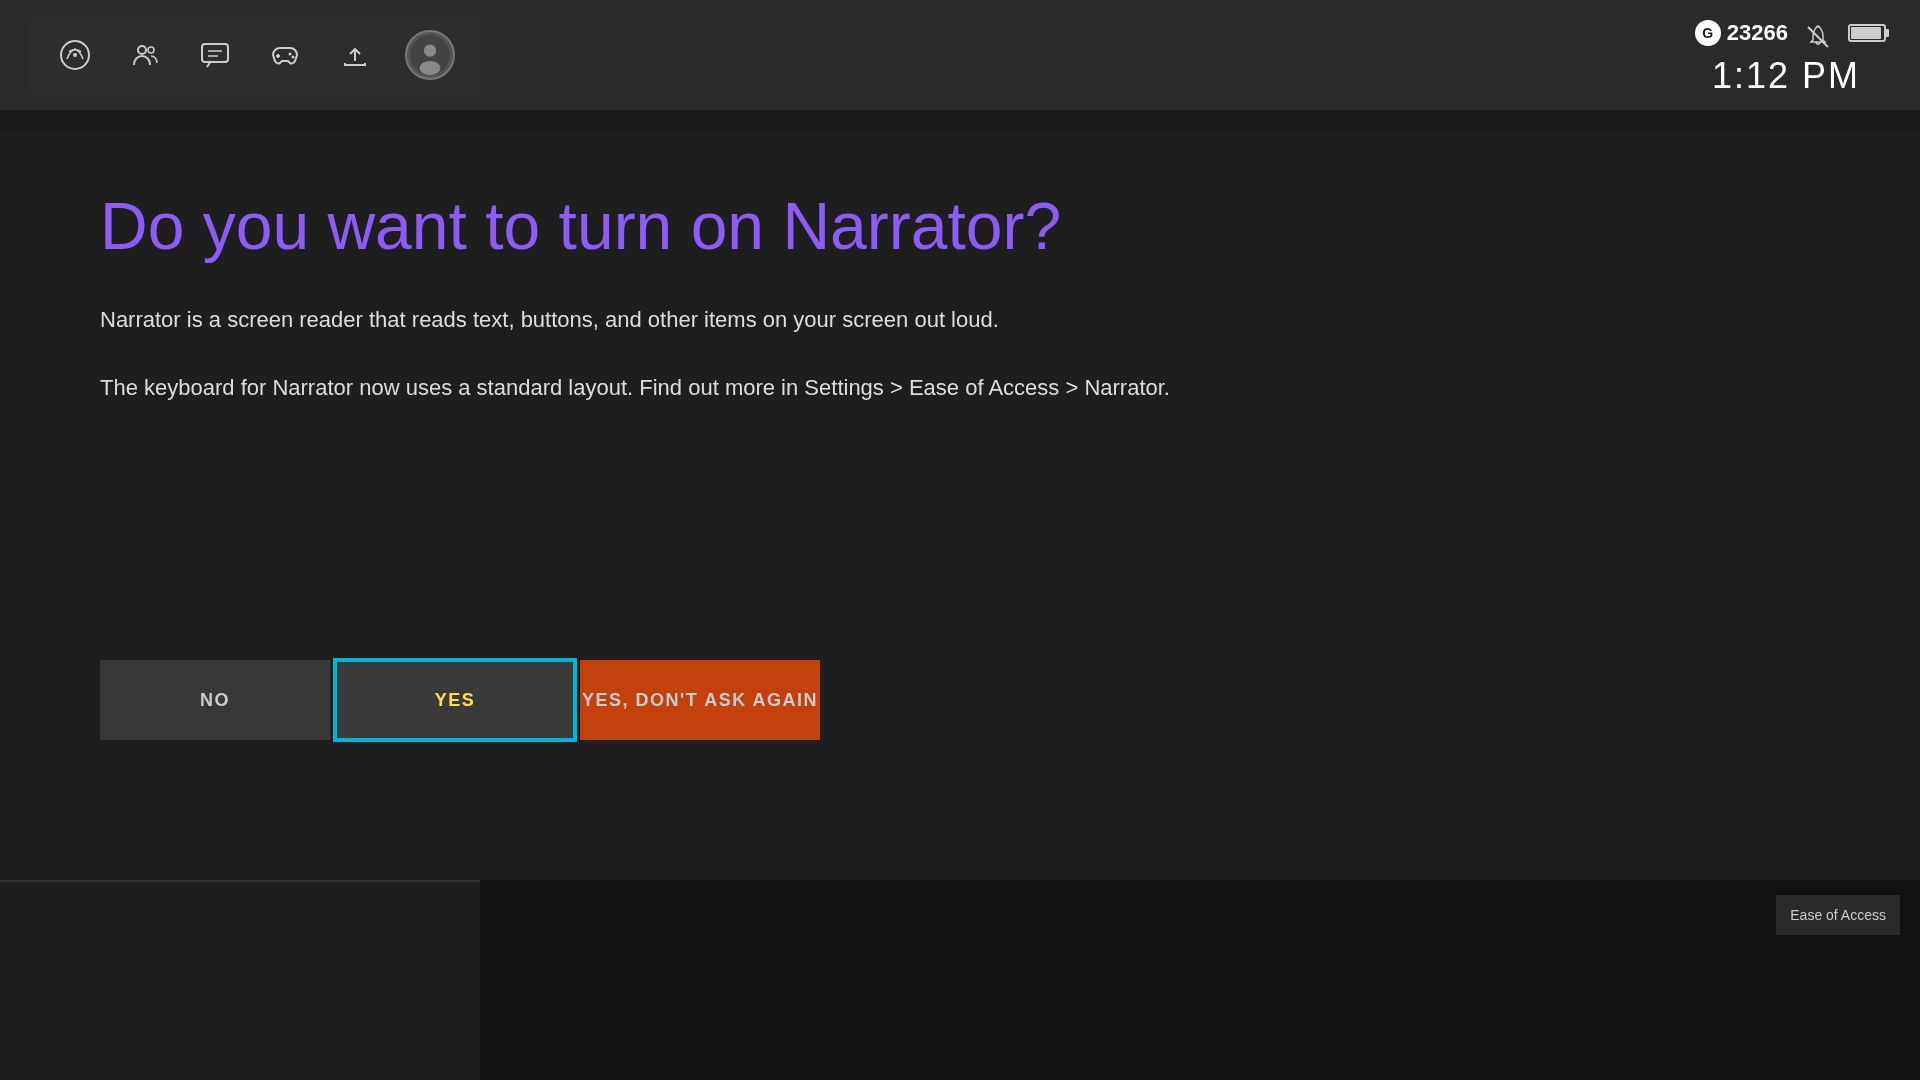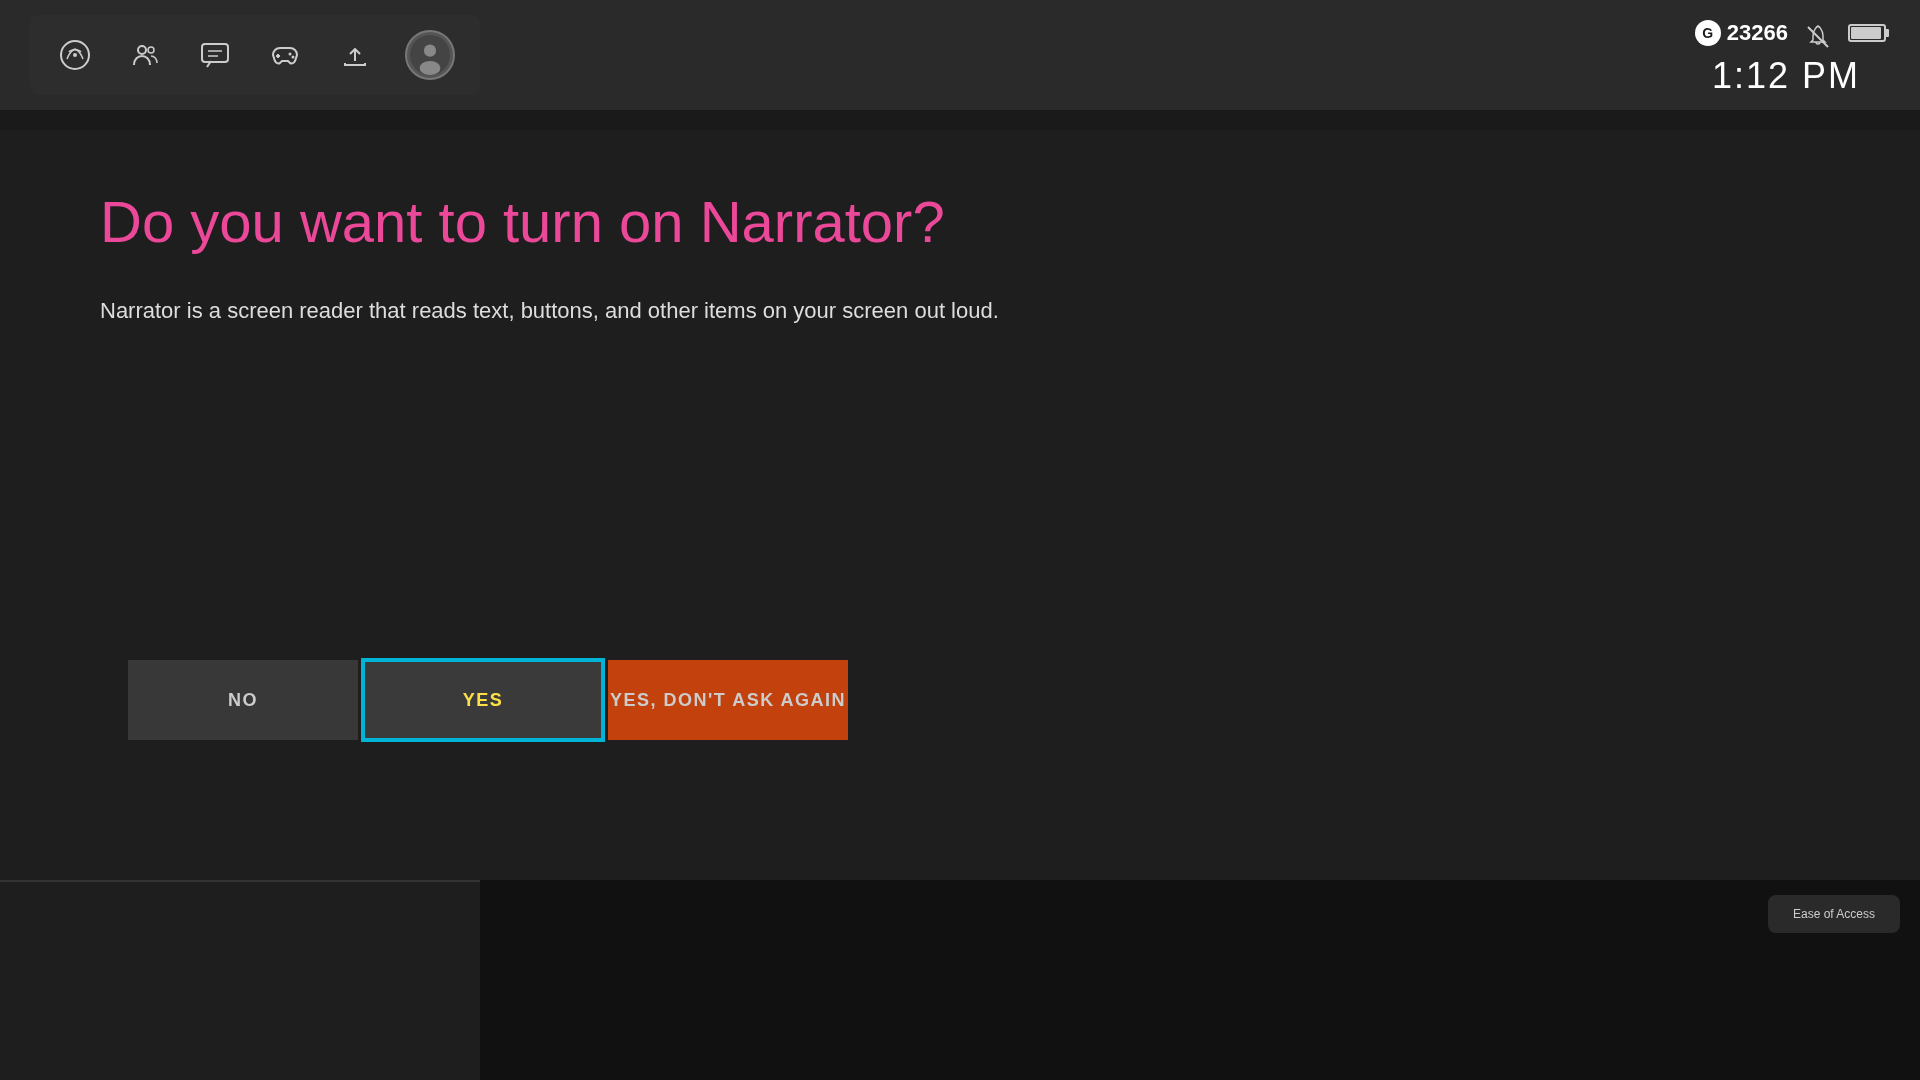--- a/index.html
+++ b/index.html
@@ -117,23 +117,23 @@
       position: absolute;
       top: 130px;
       left: 0;
       right: 0;
       bottom: 0;
       background-color: #1e1e1e;
       padding: 60px 100px;
     }
 
     .dialog-title {
-      font-size: 58px;
+      font-size: 66px;
       font-weight: 300;
-      color: #ec4899;
+      color: #8b5cf6;
       margin-bottom: 40px;
       line-height: 1.1;
     }
 
     .dialog-description {
       font-size: 22px;
       color: #dddddd;
       margin-bottom: 35px;
       line-height: 1.5;
       font-weight: 300;
@@ -169,21 +169,20 @@
       cursor: pointer;
       border: none;
       background-color: #3a3a3a;
       color: #ffffff;
       margin-right: 5px;
     }
 
     .btn-no {
       background-color: #383838;
       color: #cccccc;
-      margin-left: 28px;
     }
 
     .btn-yes {
       background-color: #3a3a3a;
       color: #fde047;
       border: 2px solid #00b4d8;
       outline: 2px solid #00b4d8;
       outline-offset: 0px;
       min-width: 240px;
     }
@@ -216,23 +215,23 @@
       background-color: #111111;
       display: flex;
       align-items: flex-start;
       justify-content: flex-end;
       padding: 15px 20px;
     }
 
     .ease-badge {
       background-color: #2a2a2a;
       color: #cccccc;
-      font-size: 12px;
-      padding: 12px 25px;
-      border-radius: 8px;
+      font-size: 14px;
+      padding: 12px 14px;
+      border-radius: 0;
     }
   </style>
 </head>
 <body>
 
 <div class="top-bar">
   <div class="top-bar-left">
 
     <div class="nav-icon">
       <svg width="32" height="32" viewBox="0 0 32 32" fill="none" xmlns="http://www.w3.org/2000/svg">
@@ -309,20 +308,21 @@
       </svg>
     </div>
 
     <div class="time-display">1:12 PM</div>
   </div>
 </div>
 
 <div class="main-content">
   <h1 class="dialog-title">Do you want to turn on Narrator?</h1>
   <p class="dialog-description">Narrator is a screen reader that reads text, buttons, and other items on your screen out loud.</p>
+  <p class="dialog-info">The keyboard for Narrator now uses a standard layout. Find out more in Settings &gt; Ease of Access &gt; Narrator.</p>
 </div>
 
 <div class="button-row">
   <button class="btn btn-no">NO</button>
   <button class="btn btn-yes">YES</button>
   <button class="btn btn-yes-dont">YES, DON'T ASK AGAIN</button>
 </div>
 
 <div class="bottom-panel">
   <div class="bottom-left"></div>

